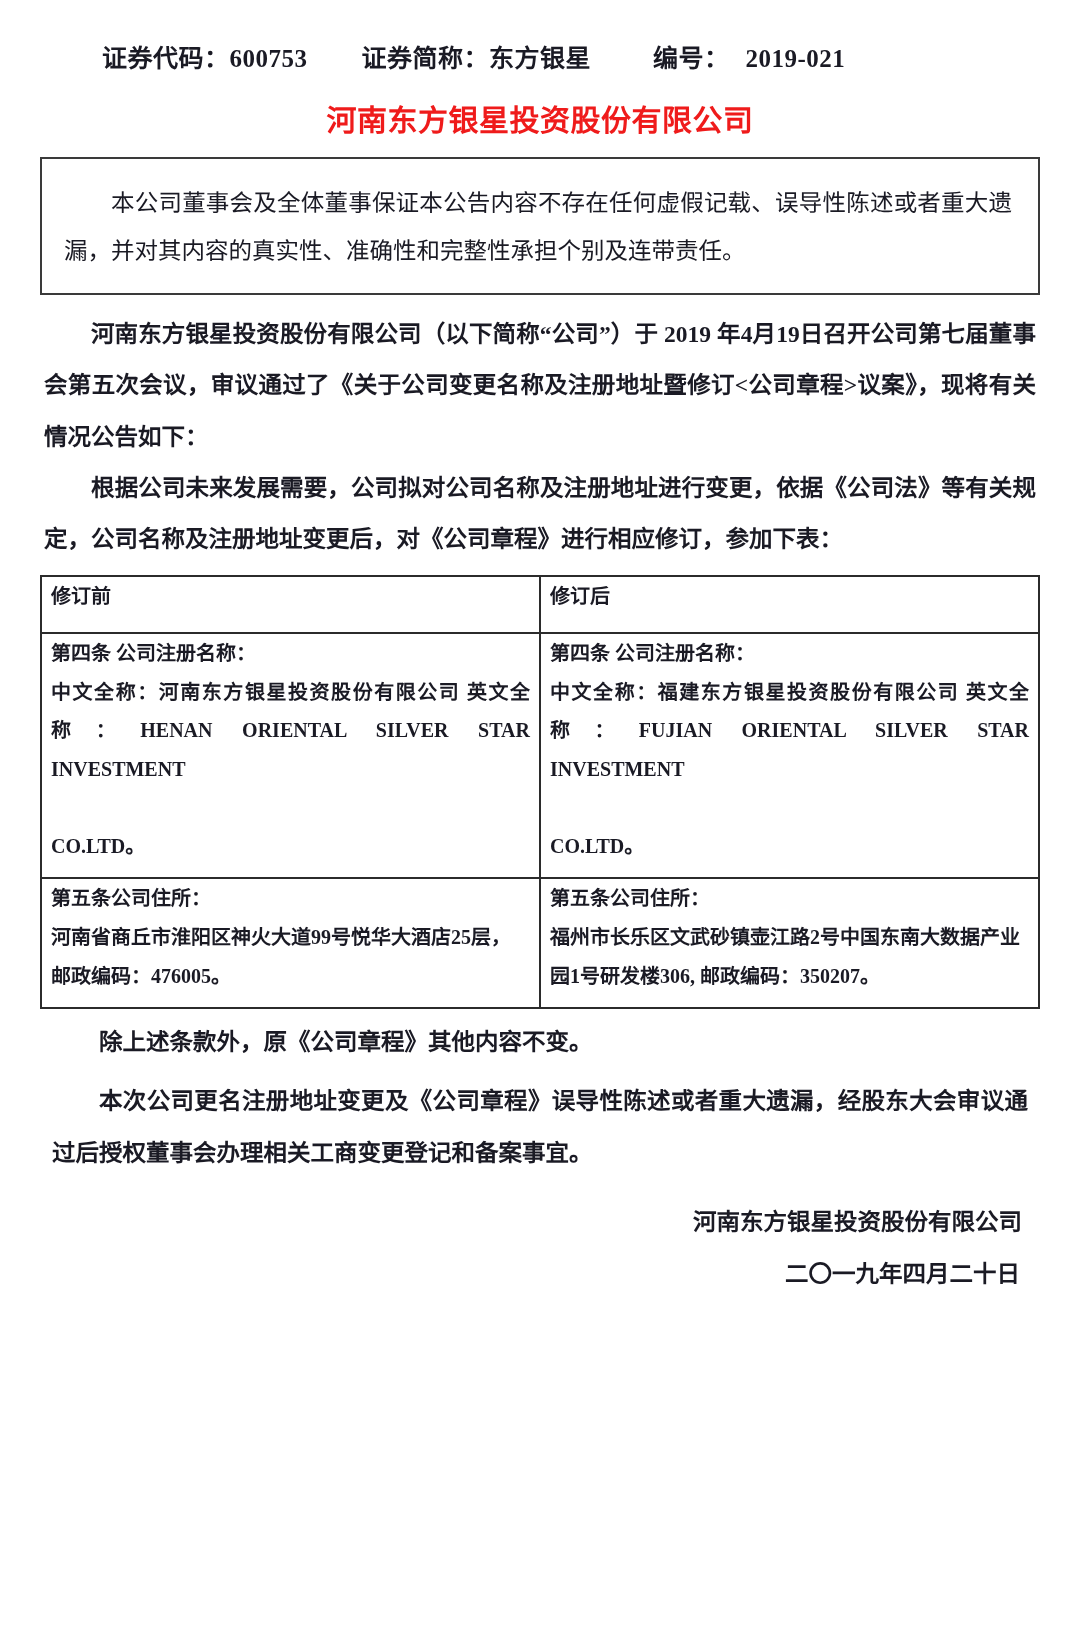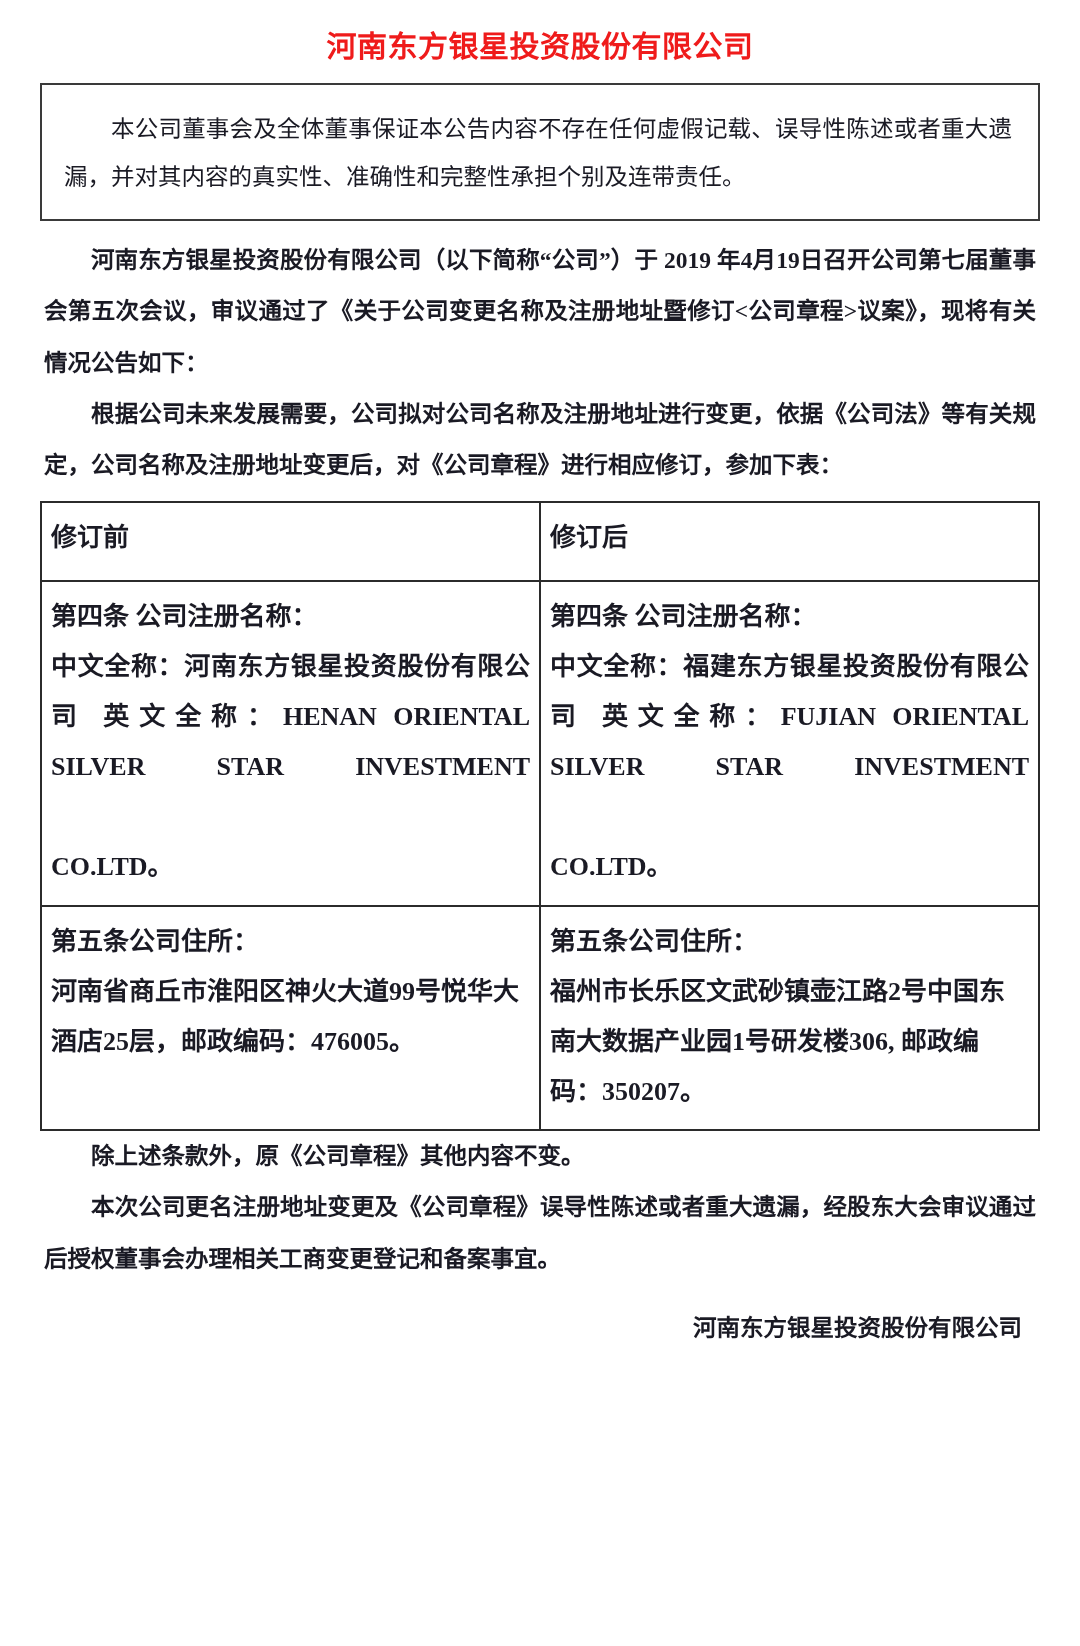--- a/index.html
+++ b/index.html
@@ -79,42 +79,42 @@
   
   table.compare {
     margin-top: 10px;
     border-collapse: collapse;
     width: 100%;
     table-layout: fixed;
   }
   table.compare td {
     border: 2px solid #2b2b2b;
     vertical-align: top;
-    padding: 10px 9px 12px 9px;
-    font-size: 26px;
+    padding: 0 9px 12px 9px;
+    font-size: 20px;
     line-height: 1.93;
     font-weight: bold;
   }
   table.compare td.head { padding-bottom: 16px; }
   .cell-line { display: block; }
   .cell-just {
     display: block;
     text-align: justify;
     text-justify: inter-ideograph;
   }
   .cell-just::after {
     content: "";
     display: inline-block;
     width: 100%;
   }
   .en { font-family: "Liberation Serif", "DejaVu Serif", serif; }
 
   
   .tail-p {
-    margin: 0;
+    margin: 8px;
     padding: 0 4px;
     font-size: 23.5px;
     line-height: 2.18;
     text-indent: 2em;
     text-align: justify;
     text-justify: inter-ideograph;
     font-weight: bold;
   }
 
   
@@ -127,20 +127,29 @@
     padding-right: 18px;
   }
   .sign div { display: block; }
   .sign .date { padding-right: 2px; }
 </style>
 </head>
 <body>
 
 <div class="page">
 
+  <div class="masthead">
+    <span class="seg">证券代码：600753</span>
+    <span class="gap-a"></span>
+    <span class="seg">证券简称：东方银星</span>
+    <span class="gap-b"></span>
+    <span class="seg">编号：</span>
+    <span class="gap-c"></span>
+    <span class="seg">2019-021</span>
+  </div>
 
   <div class="doc-title" style="color: rgb(239, 27, 27);">
     <div class="line1">河南东方银星投资股份有限公司</div>
   </div>
 
   <div class="disclaimer">
     <p>本公司董事会及全体董事保证本公告内容不存在任何虚假记载、误导性陈述或者重大遗漏，并对其内容的真实性、准确性和完整性承担个别及连带责任。</p>
   </div>
 
   <p class="body-p first">河南东方银星投资股份有限公司（以下简称“公司”）于 2019 年4月19日召开公司第七届董事会第五次会议，审议通过了《关于公司变更名称及注册地址暨修订&lt;公司章程&gt;议案》，现将有关情况公告如下：</p>
@@ -175,15 +184,16 @@
         </td>
       </tr>
     </tbody>
   </table>
 
   <p class="tail-p">除上述条款外，原《公司章程》其他内容不变。</p>
   <p class="tail-p">本次公司更名注册地址变更及《公司章程》误导性陈述或者重大遗漏，经股东大会审议通过后授权董事会办理相关工商变更登记和备案事宜。</p>
 
   <div class="sign">
     <div>河南东方银星投资股份有限公司</div>
+    <div class="date">二〇一九年四月二十日</div>
   </div>
 
 </div>
 
 </body></html>

